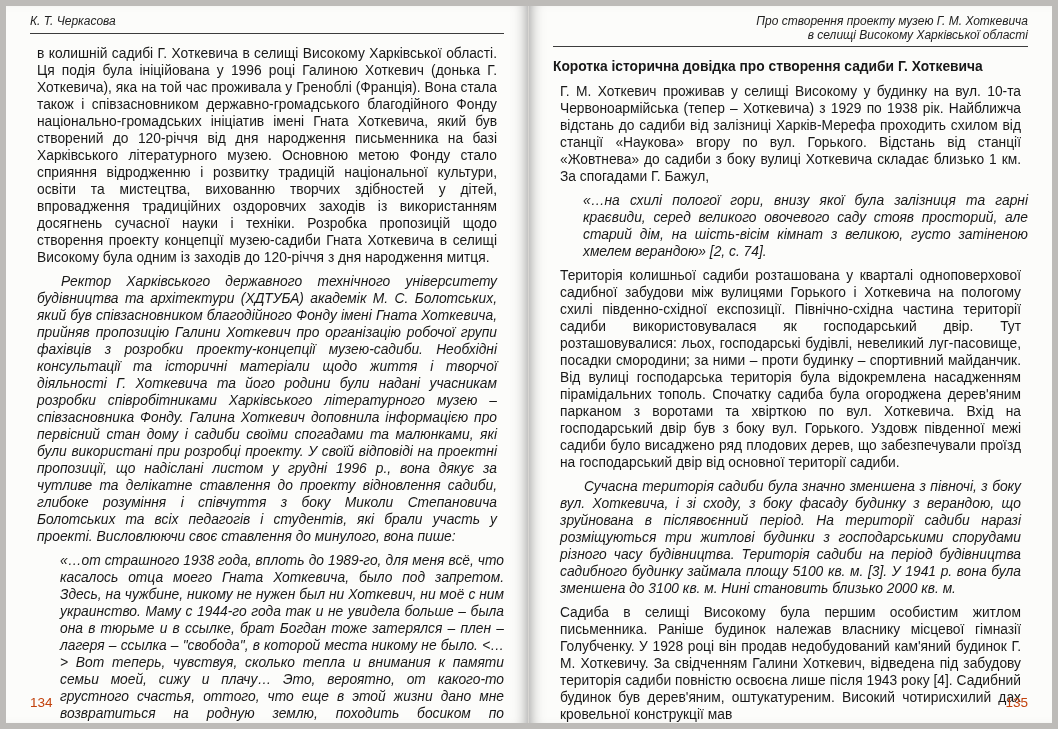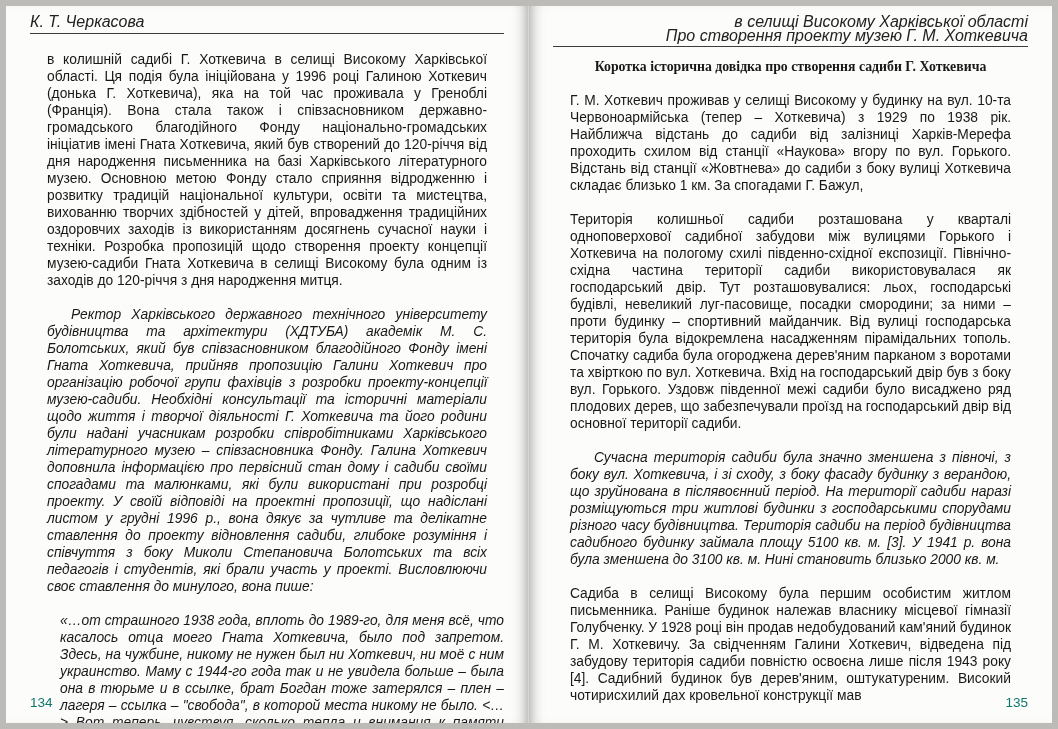--- a/index.html
+++ b/index.html
@@ -20,55 +20,54 @@
     width: 523px; height: 717px;
     background: #fcfcfa;
     position: relative;
     overflow: hidden;
     padding: 9px 24px 34px 24px;
     color: #181818;
   }
   .page.left  { box-shadow: inset -12px 0 16px -13px rgba(0,0,0,.5); border-right: 1px solid #d8d6d2; }
   .page.right { box-shadow: inset 12px 0 16px -13px rgba(0,0,0,.5); }
   .running-head {
-    font-size: 16px;
+    font-size: 12px;
     font-style: italic;
     color: #222;
     line-height: 13.5px;
   }
   .rh-left  { text-align: left; }
   .rh-right { text-align: right; }
   .header-rule {
     height: 0;
     border-top: 1px solid #3c3c3c;
     margin: 4px 0 11px 0;
   }
   .body-text {
     font-size: 13.8px;
     line-height: 17px;
     text-align: justify;
   }
-  .body-text p { margin: 17px; }
+  .body-text p { margin: 7px; }
   p.indent { text-indent: 24px; font-style: italic; }
   .heading {
     font-weight: bold;
     margin: 8px 0 8px 0;
-    text-align: center;
-    font-family: Liberation Serif, serif;
+    text-align: left;
   }
   .quote {
     font-style: italic;
     margin: 0 0 0 30px;
     text-align: justify;
   }
   .page-number {
     position: absolute;
     bottom: 13px;
     font-size: 13.5px;
-    color: #0f766e;
+    color: #c2410c;
   }
   .pn-left  { left: 24px; }
   .pn-right { right: 24px; }
 </style>
 </head>
 <body>
 
 <div class="frame">
 
   <div class="page left">
@@ -79,27 +78,28 @@
     <div class="body-text">
       <p>в колишній садибі Г. Хоткевича в селищі Високому Харківської області. Ця подія була ініційована у 1996 році Галиною Хоткевич (донька Г. Хоткевича), яка на той час проживала у Греноблі (Франція). Вона стала також і співзасновником державно-громадського благодійного Фонду національно-громадських ініціатив імені Гната Хоткевича, який був створений до 120-річчя від дня народження письменника на базі Харківського літературного музею. Основною метою Фонду стало сприяння відродженню і розвитку традицій національної культури, освіти та мистецтва, вихованню творчих здібностей у дітей, впровадження традиційних оздоровчих заходів із використанням досягнень сучасної науки і техніки. Розробка пропозицій щодо створення проекту концепції музею-садиби Гната Хоткевича в селищі Високому була одним із заходів до 120-річчя з дня народження митця.</p>
       <p class="indent">Ректор Харківського державного технічного університету будівництва та архітектури (ХДТУБА) академік М. С. Болотських, який був співзасновником благодійного Фонду імені Гната Хоткевича, прийняв пропозицію Галини Хоткевич про організацію робочої групи фахівців з розробки проекту-концепції музею-садиби. Необхідні консультації та історичні матеріали щодо життя і творчої діяльності Г. Хоткевича та його родини були надані учасникам розробки співробітниками Харківського літературного музею – співзасновника Фонду. Галина Хоткевич доповнила інформацією про первісний стан дому і садиби своїми спогадами та малюнками, які були використані при розробці проекту. У своїй відповіді на проектні пропозиції, що надіслані листом у грудні 1996 р., вона дякує за чутливе та делікатне ставлення до проекту відновлення садиби, глибоке розуміння і співчуття з боку Миколи Степановича Болотських та всіх педагогів і студентів, які брали участь у проекті. Висловлюючи своє ставлення до минулого, вона пише:</p>
       <div class="quote">«…от страшного 1938 года, вплоть до 1989-го, для меня всё, что касалось отца моего Гната Хоткевича, было под запретом. Здесь, на чужбине, никому не нужен был ни Хоткевич, ни моё с ним украинство. Маму с 1944-го года так и не увидела больше – была она в тюрьме и в ссылке, брат Богдан тоже затерялся – плен – лагеря – ссылка – "свобода", в которой места никому не было. &lt;…&gt; Вот теперь, чувствуя, сколько тепла и внимания к памяти семьи моей, сижу и плачу… Это, вероятно, от какого-то грустного счастья, оттого, что еще в этой жизни дано мне возвратиться на родную землю, походить босиком по высочанской траве, которая "не колется", и встречать по всей Украине Гната Мартиновича и маму Платониду в сердцах и памяти наших земляков…» [1].</div>
     </div>
     <div class="page-number pn-left">134</div>
   </div>
 
   <div class="page right">
     <div class="running-head rh-right">
+      <div>Про створення проекту музею Г. М. Хоткевича</div>
       <div>в селищі Високому Харківської області</div>
-      <div>Про створення проекту музею Г. М. Хоткевича</div>
     </div>
     <div class="header-rule"></div>
     <div class="body-text">
       <div class="heading">Коротка історична довідка про створення садиби Г. Хоткевича</div>
       <p>Г. М. Хоткевич проживав у селищі Високому у будинку на вул. 10-та Червоноармійська (тепер – Хоткевича) з 1929 по 1938 рік. Найближча відстань до садиби від залізниці Харків-Мерефа проходить схилом від станції «Наукова» вгору по вул. Горького. Відстань від станції «Жовтнева» до садиби з боку вулиці Хоткевича складає близько 1 км. За спогадами Г. Бажул,</p>
+      <div class="quote">«…на схилі пологої гори, внизу якої була залізниця та гарні краєвиди, серед великого овочевого саду стояв просторий, але старий дім, на шість-вісім кімнат з великою, густо затіненою хмелем верандою» [2, с. 74].</div>
       <p>Територія колишньої садиби розташована у кварталі одноповерхової садибної забудови між вулицями Горького і Хоткевича на пологому схилі південно-східної експозиції. Північно-східна частина території садиби використовувалася як господарський двір. Тут розташовувалися: льох, господарські будівлі, невеликий луг-пасовище, посадки смородини; за ними – проти будинку – спортивний майданчик. Від вулиці господарська територія була відокремлена насадженням пірамідальних тополь. Спочатку садиба була огороджена дерев'яним парканом з воротами та хвірткою по вул. Хоткевича. Вхід на господарський двір був з боку вул. Горького. Уздовж південної межі садиби було висаджено ряд плодових дерев, що забезпечували проїзд на господарський двір від основної території садиби.</p>
       <p class="indent">Сучасна територія садиби була значно зменшена з півночі, з боку вул. Хоткевича, і зі сходу, з боку фасаду будинку з верандою, що зруйнована в післявоєнний період. На території садиби наразі розміщуються три житлові будинки з господарськими спорудами різного часу будівництва. Територія садиби на період будівництва садибного будинку займала площу 5100 кв. м. [3]. У 1941 р. вона була зменшена до 3100 кв. м. Нині становить близько 2000 кв. м.</p>
       <p>Садиба в селищі Високому була першим особистим житлом письменника. Раніше будинок належав власнику місцевої гімназії Голубченку. У 1928 році він продав недобудований кам'яний будинок Г. М. Хоткевичу. За свідченням Галини Хоткевич, відведена під забудову територія садиби повністю освоєна лише після 1943 року [4]. Садибний будинок був дерев'яним, оштукатуреним. Високий чотирисхилий дах кровельної конструкції мав</p>
     </div>
     <div class="page-number pn-right">135</div>
   </div>
 
 </div>
 
 </body></html>

